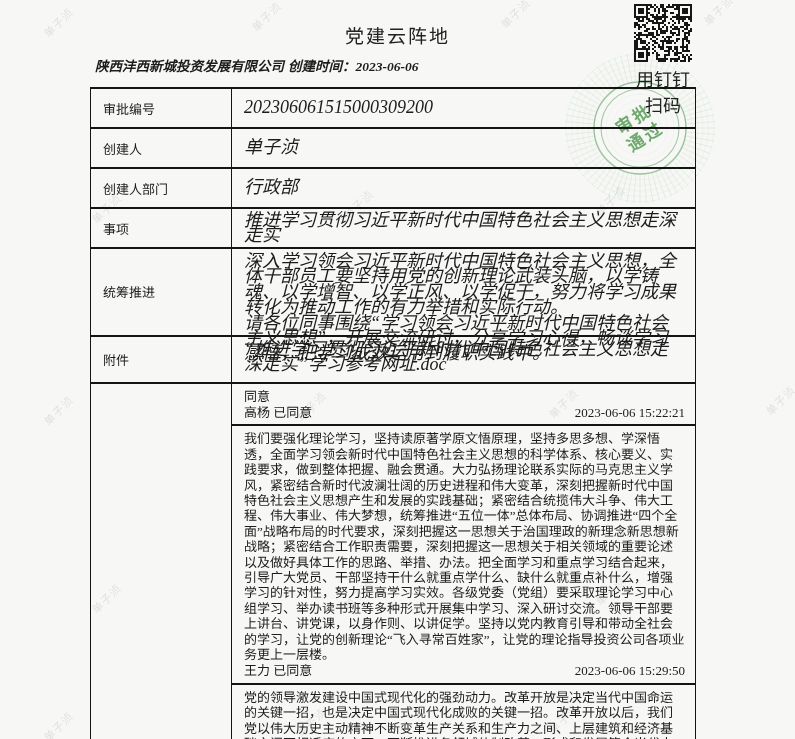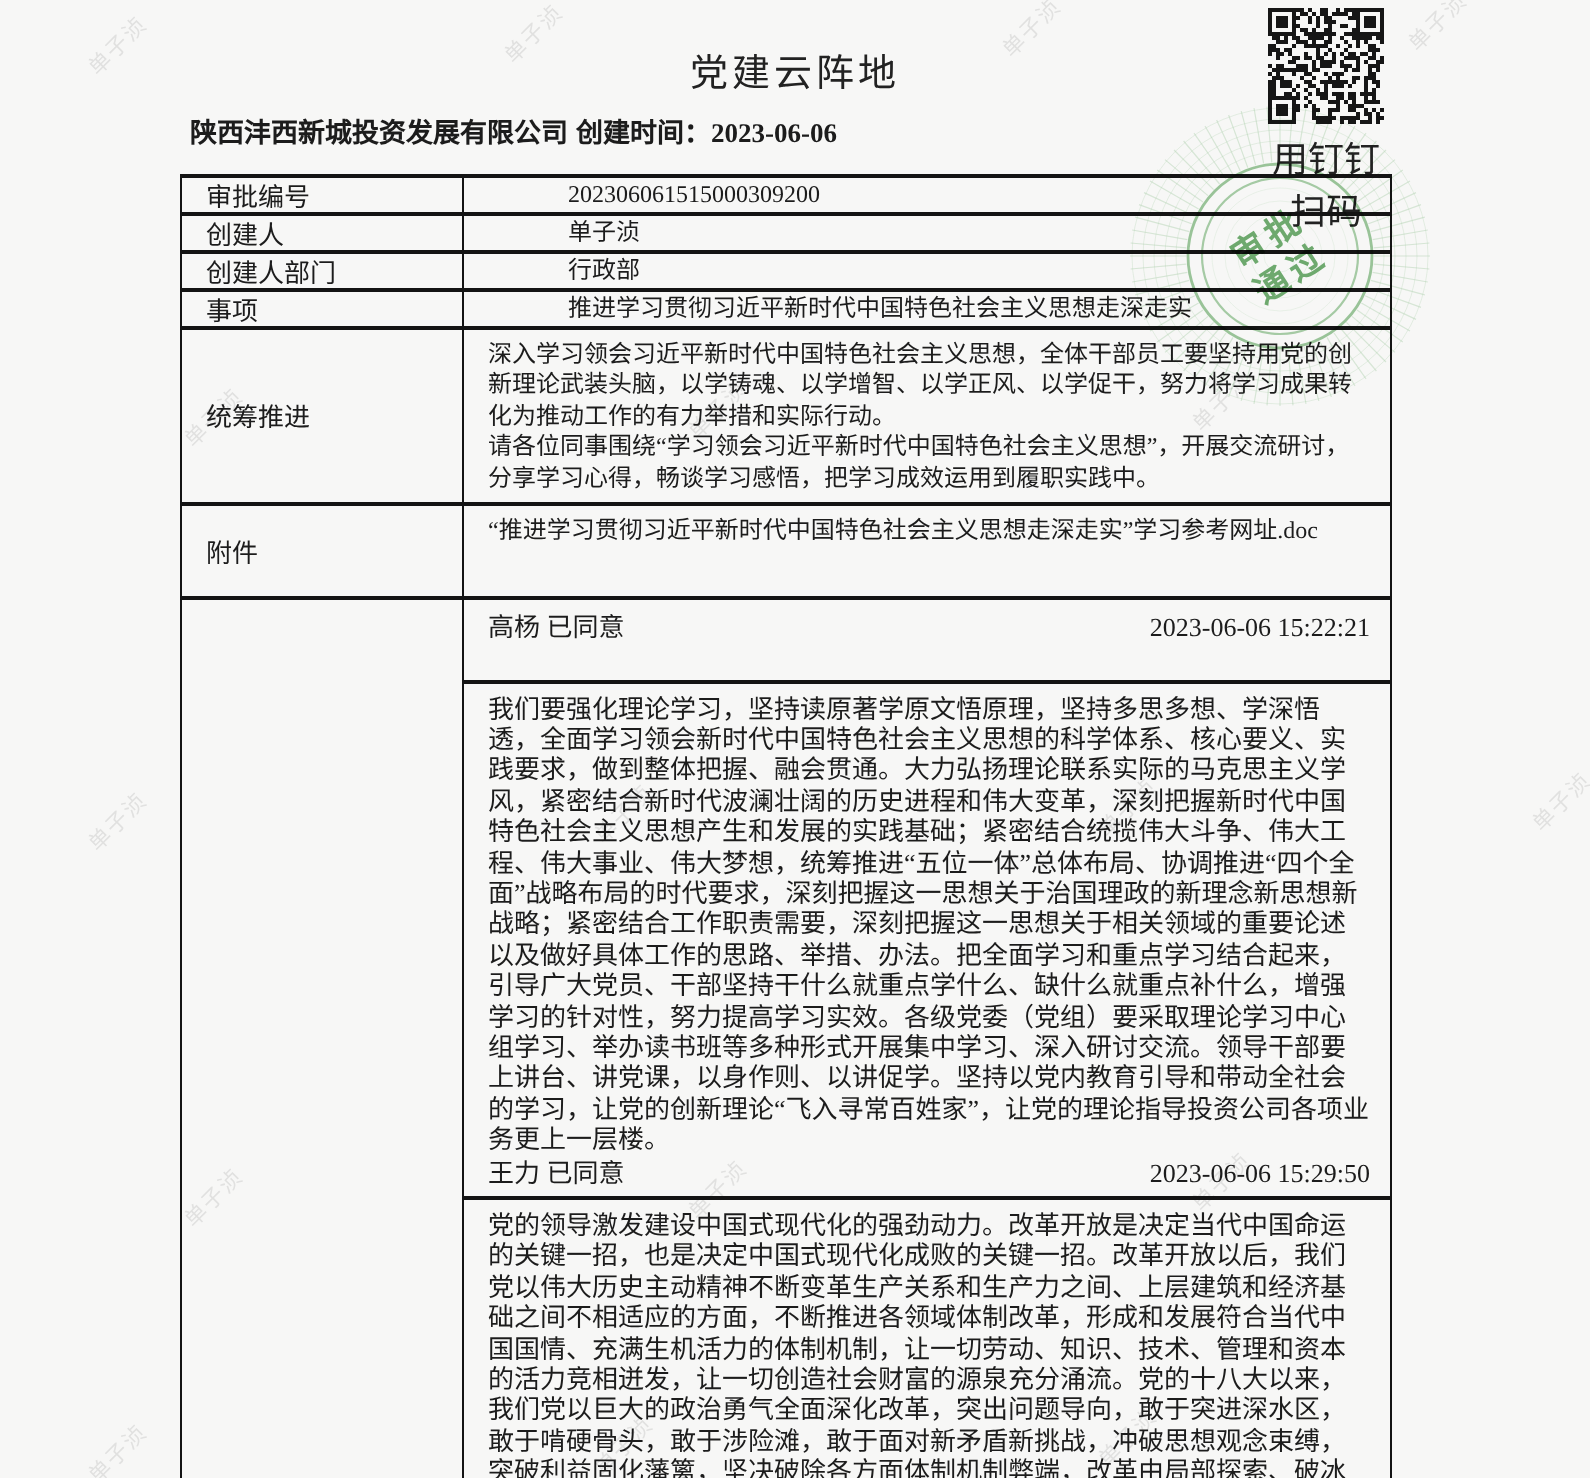--- a/index.html
+++ b/index.html
@@ -20,21 +20,21 @@
     transform: rotate(-45deg);
     white-space: nowrap;
     letter-spacing: 1px;
   }
   
   .doc-title {
     position: absolute; left: 0; top: 21px; width: 795px;
     text-align: center; font-size: 19px; letter-spacing: 2px;
     color: #222; z-index: 1;
   }
-  .header-line { position: absolute; top: 55px; left: 0; width: 634px; height: 18px; z-index: 1; }
+  .header-line { position: absolute; top: 55px; left: 0; width: 634px; height: 18px; z-index: 1; font-style: italic; }
   .company { position: absolute; left: 95px; font-size: 13.5px; font-weight: 600; }
   .created { position: absolute; left: 288px; font-size: 13.5px; font-weight: 600; }
   
   .qr-wrap { position: absolute; left: 633px; top: 4px; z-index: 1; }
   .qr-svg { display: block; width: 60px; height: 58px; }
   .qr-caption { width: 66px; margin-left: -3px; text-align: center; font-size: 18px; margin-top: 3px; color: #222; }
   
   .stamp {
     position: absolute; left: 563px; top: 51px; width: 154px; height: 154px;
     z-index: 3; pointer-events: none; opacity: 0.85; mix-blend-mode: multiply;
@@ -53,25 +53,25 @@
   .cell-label {
     width: 141px; flex: 0 0 141px;
     border-right: 1px solid #141414;
     display: flex; align-items: center;
     padding-left: 12px;
     font-size: 13px;
   }
   .cell-value {
     flex: 1 1 auto;
     padding: 5px 10px 4px 12px;
-    font-size: 12px;
+    font-size: 18px;
     line-height: 15.4px;
-    display: flex; align-items: center;
+    display: flex; align-items: center; font-style: italic;
   }
-  .row-s { height: 19px; gap: 40px; }
+  .row-s { height: 40px; }
   .row-s .cell-value { padding-top: 0; padding-bottom: 0; }
   .row-content { height: 87.5px; }
   .row-attach { height: 47px; }
   .row-approvals { height: 482px; align-items: stretch; }
   .row-approvals .cell-label { align-items: flex-start; }
   .pre { white-space: pre-line; }
   .cell-value.multi { align-items: flex-start; }
   
   .appr-col { flex: 1 1 auto; display: flex; flex-direction: column; }
   .appr-block {
@@ -682,20 +682,21 @@
   <div class="t-row row-attach">
     <div class="cell-label">附件</div>
     <div class="cell-value multi">“推进学习贯彻习近平新时代中国特色社会主义思想走深走实”学习参考网址.doc</div>
   </div>
 
   <div class="t-row row-approvals">
     <div class="cell-label"></div>
     <div class="appr-col">
 
       <div class="appr-block appr-b1">
+        <div class="pre">同意</div>
         <div class="sig-row">
           <span class="sig-name">高杨 已同意</span>
           <span class="sig-time">2023-06-06 15:22:21</span>
         </div>
       </div>
 
       <div class="appr-block appr-b2">
         <div class="pre">我们要强化理论学习，坚持读原著学原文悟原理，坚持多思多想、学深悟透，全面学习领会新时代中国特色社会主义思想的科学体系、核心要义、实践要求，做到整体把握、融会贯通。大力弘扬理论联系实际的马克思主义学风，紧密结合新时代波澜壮阔的历史进程和伟大变革，深刻把握新时代中国特色社会主义思想产生和发展的实践基础；紧密结合统揽伟大斗争、伟大工程、伟大事业、伟大梦想，统筹推进“五位一体”总体布局、协调推进“四个全面”战略布局的时代要求，深刻把握这一思想关于治国理政的新理念新思想新战略；紧密结合工作职责需要，深刻把握这一思想关于相关领域的重要论述以及做好具体工作的思路、举措、办法。把全面学习和重点学习结合起来，引导广大党员、干部坚持干什么就重点学什么、缺什么就重点补什么，增强学习的针对性，努力提高学习实效。各级党委（党组）要采取理论学习中心组学习、举办读书班等多种形式开展集中学习、深入研讨交流。领导干部要上讲台、讲党课，以身作则、以讲促学。坚持以党内教育引导和带动全社会的学习，让党的创新理论“飞入寻常百姓家”，让党的理论指导投资公司各项业务更上一层楼。</div>
         <div class="sig-row">
           <span class="sig-name">王力 已同意</span>

